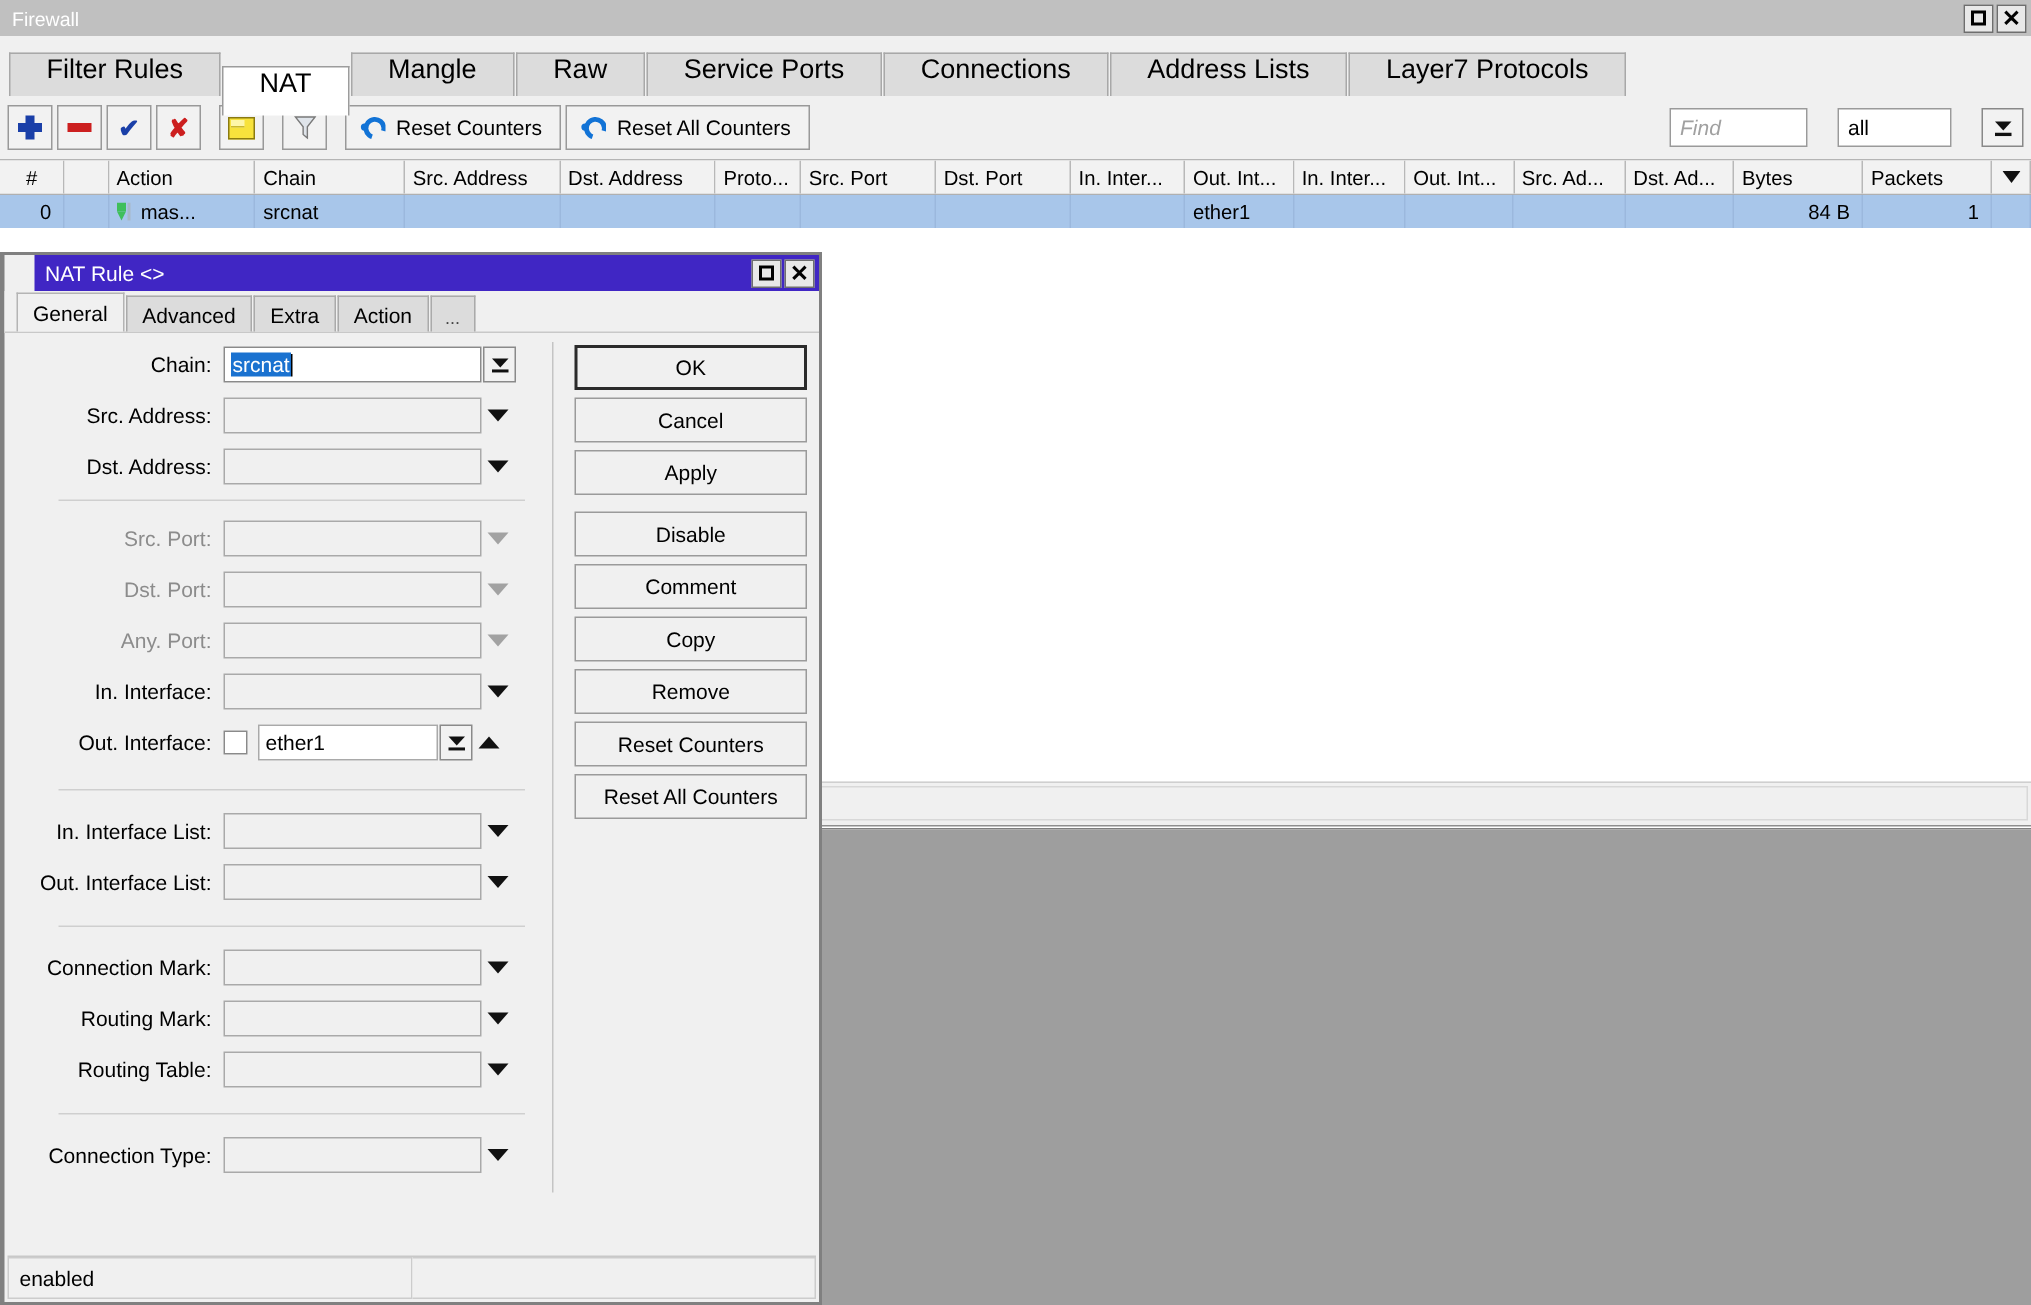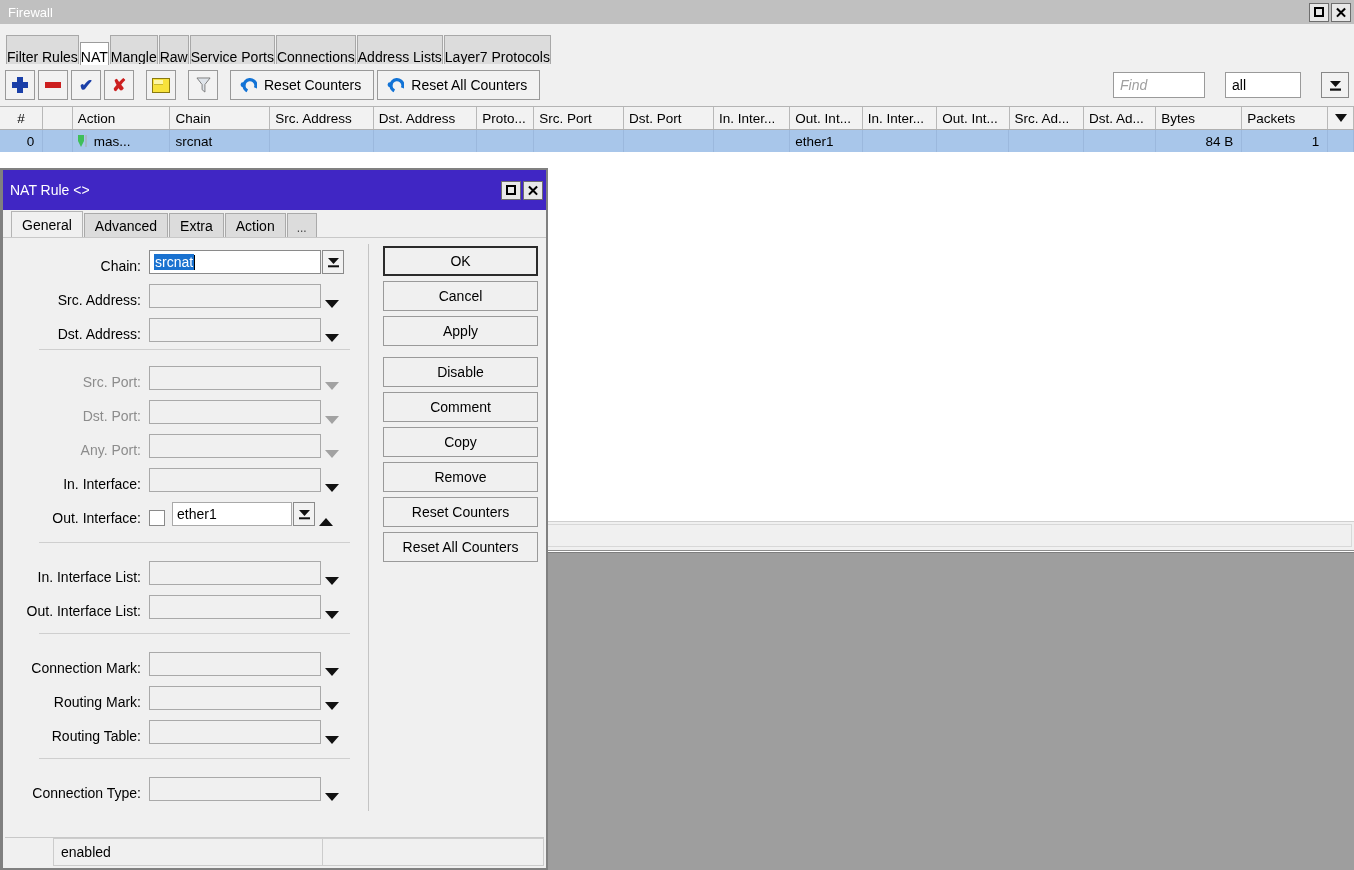--- a/index.html
+++ b/index.html
@@ -42,34 +42,34 @@
   .tb-btn .xx { font-size: 15px; line-height: 1; font-weight: bold; }
 
   
   .tabstrip {
     position: absolute; left: 0; top: 24px; width: 1354px; height: 40px;
     background: #f0f0f0;
     display: flex; align-items: flex-end;
     padding-left: 6px; box-sizing: border-box;
   }
   .tab {
-    height: 30px; padding: 0 0;
+    height: 30px; padding: 0 24px;
     background: #dcdcdc;
     border: 1px solid #a8a8a8; border-bottom: none;
-    display: flex; align-items: flex-end;
-    font-size: 14px;
+    display: flex; align-items: flex-start;
+    font-size: 18px;
     margin-right: 1px;
     box-sizing: border-box;
     position: relative; top: 1px;
   }
   .tab.active {
     background: #ffffff;
-    height: 23px;
+    height: 33px;
     border-color: #9c9c9c;
-    top: 1px;
+    top: 13px;
     z-index: 2;
   }
 
   
   .toolbar {
     position: absolute; left: 0; top: 64px; width: 1354px; height: 42px;
     background: #f0f0f0;
     display: flex; align-items: center;
     padding: 0 5px; box-sizing: border-box;
   }
@@ -172,23 +172,23 @@
   
   .dlg {
     position: absolute; left: 0; top: 168px; width: 548px; height: 702px;
     background: #f0f0f0;
     border: 2px solid #808080;
     border-left-width: 3px;
     box-sizing: border-box;
     z-index: 20;
   }
   .dlg-title {
-    height: 40px; background: #4026c4;
+    height: 24px; background: #4026c4;
     display: flex; align-items: center;
-    padding-left: 7px; box-sizing: border-box;
+    padding-left: 7px; box-sizing: border-box; margin-left: 20px;
   }
   .dlg-title-text { color: #fff; font-size: 14px; flex: 1; }
   .dlg-tabs {
     display: flex; align-items: flex-end; height: 28px;
     padding-left: 8px; box-sizing: border-box;
     border-bottom: 1px solid #c8c8c8;
     background: #f0f0f0;
   }
   .dtab {
     height: 24px; padding: 0 10px; background: #dcdcdc;
@@ -200,21 +200,21 @@
   .dtab.dots { padding: 0 9px; color: #444; align-items: flex-end; padding-bottom: 2px; font-size: 12px; }
 
   .dlg-body { display: flex; padding-top: 6px; }
   .form-col {
     width: 366px;
     border-right: 1px solid #c4c4c4;
     box-sizing: border-box;
     padding-bottom: 6px;
   }
   .frow {
-    display: flex; align-items: flex-end; height: 30px; margin-bottom: 4px;
+    display: flex; align-items: center; height: 30px; margin-bottom: 4px;
   }
   .flabel {
     width: 146px; text-align: right; padding-right: 8px;
     font-size: 14px; box-sizing: border-box;
   }
   .flabel.dim { color: #8c8c8c; }
   .finput {
     width: 172px; height: 24px; background: #f0f0f0;
     border: 1px solid #a9a9a9; box-sizing: border-box;
     display: flex; align-items: center; padding: 0 4px;
@@ -261,21 +261,20 @@
   .dbtn.spacer-top { margin-top: 11px; }
 
   .dlg-status {
     position: absolute; left: 2px; right: 2px; bottom: 2px; height: 28px;
     display: flex; border-top: 1px solid #c8c8c8;
   }
   .dlg-status-left {
     width: 270px; border: 1px solid #cccccc; box-sizing: border-box;
     display: flex; align-items: center; padding-left: 7px; font-size: 14px;
     background: #f0f0f0;
-    margin-left: 48px;
   }
   .dlg-status-right {
     flex: 1; border: 1px solid #cccccc; border-left: none; box-sizing: border-box;
     background: #f0f0f0;
   }
 </style>
 </head>
 <body>
 
 <div class="root">

